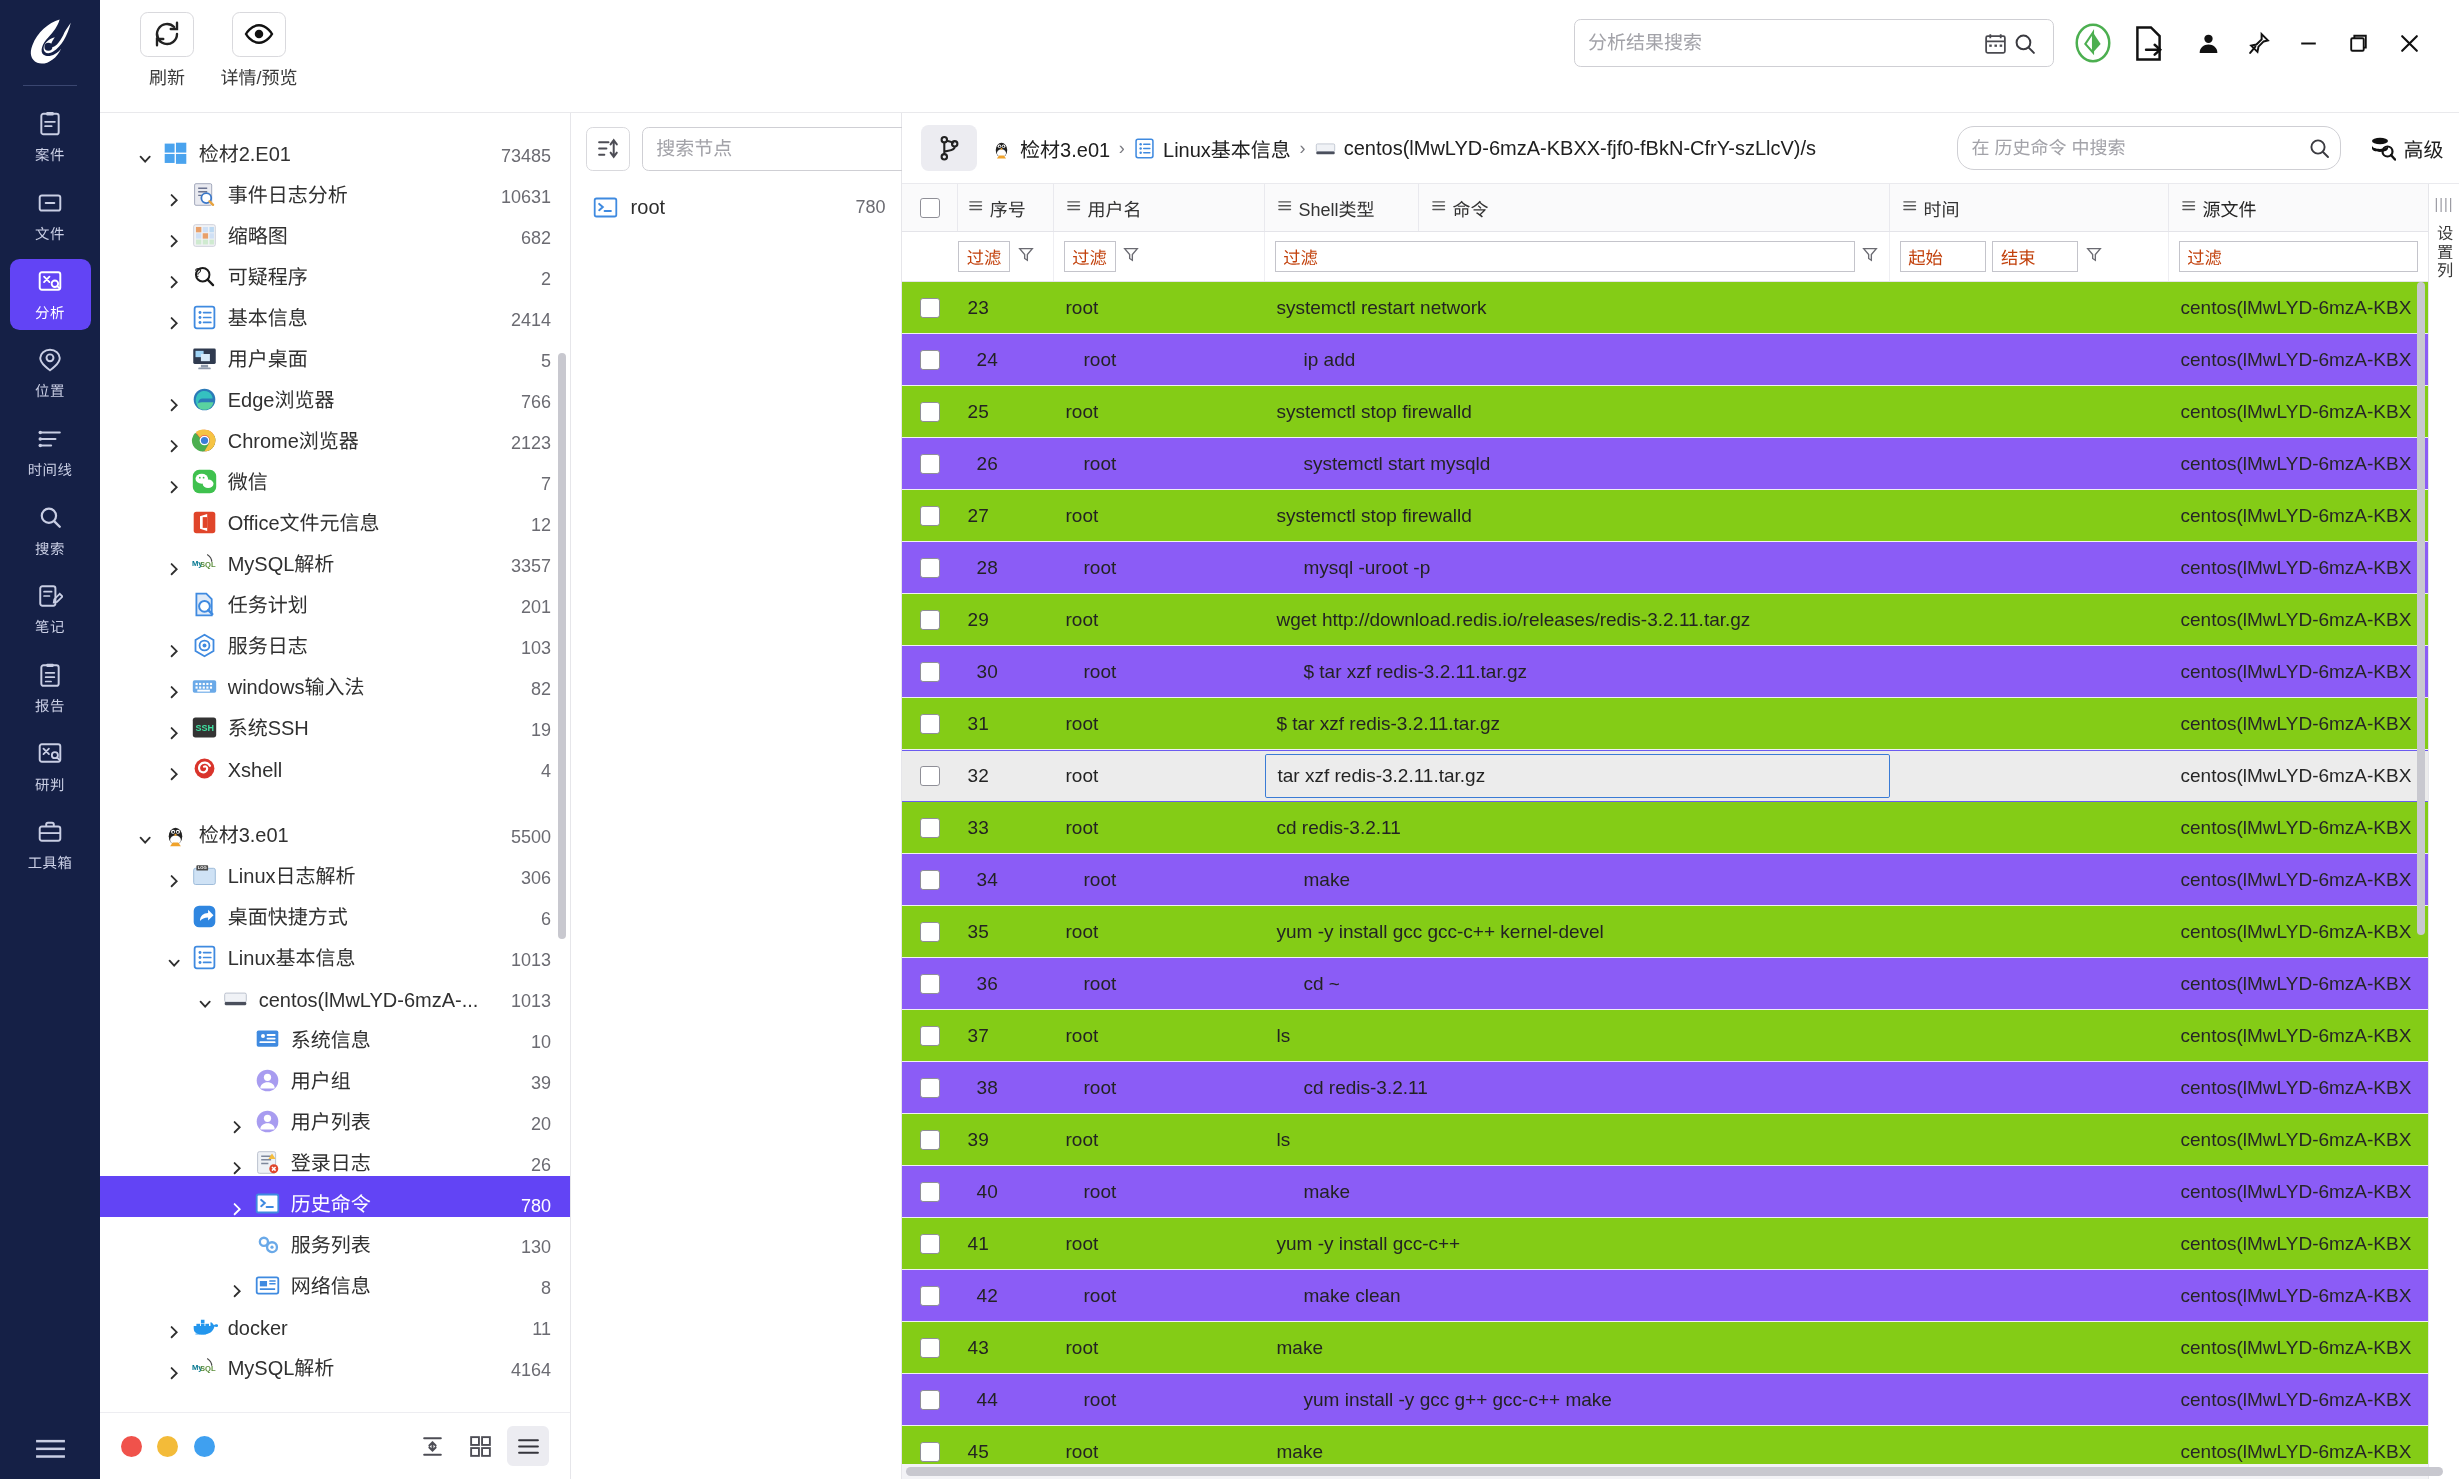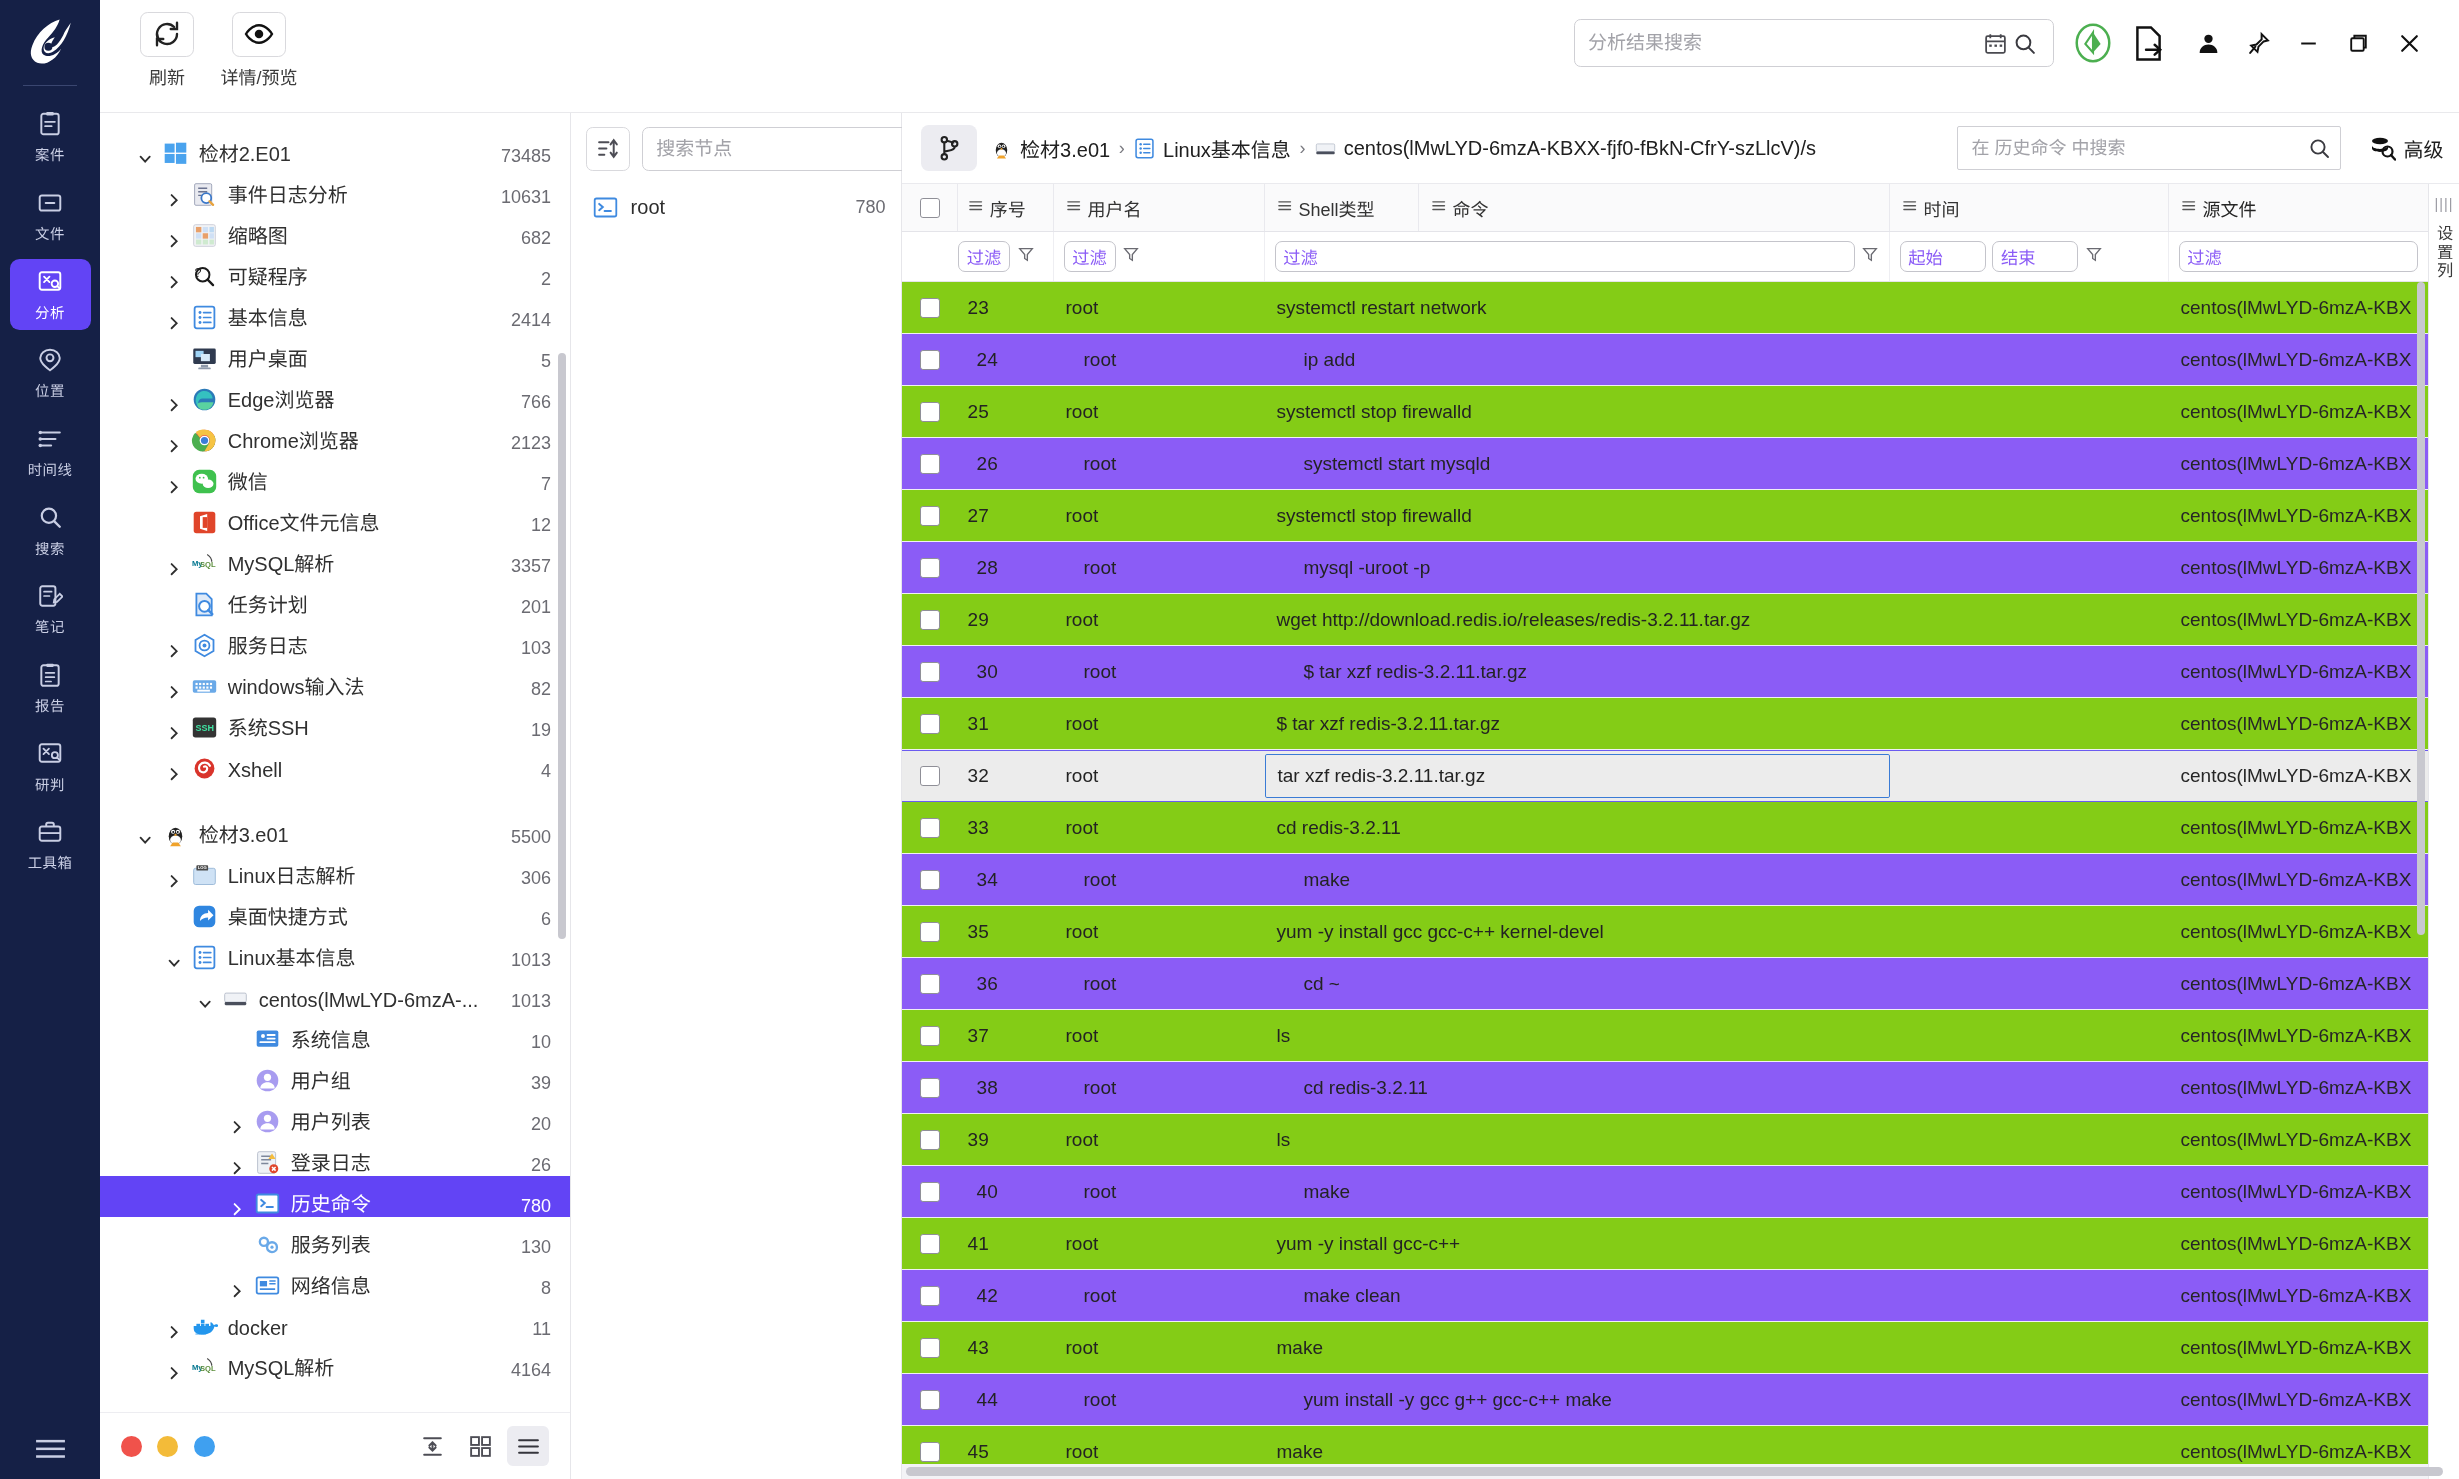--- a/index.html
+++ b/index.html
@@ -163,21 +163,21 @@
   #branch-btn svg { width: 25px; height: 27px; }
   #crumbs {
     flex: 1 1 auto; display: flex; align-items: center; font-size: 20px;
     color: #202020; overflow: hidden; white-space: nowrap; min-width: 0;
   }
   .crumb { display: flex; align-items: center; gap: 6.7px; cursor: pointer; }
   .crumb-sep { margin: 0 8.6px; color: #7a7a80; font-size: 18px; }
   .crumb .cico { display:flex; align-items:center; }
   #hist-search {
     width: 384px; flex: 0 0 384px; height: 44px; border: 1px solid #cfcfd4;
-    border-radius: 2px; display: flex; align-items: center; padding: 0 9.6px 0 13.4px;
+    border-radius: 17px; display: flex; align-items: center; padding: 0 9.6px 0 13.4px;
   }
   #hist-search input {
     flex: 1; border: none; outline: none; font-size: 18px; font-family: inherit; color: #333;
   }
   #hist-search input::placeholder { color: #a2a2a8; }
   #adv-btn {
     display: flex; align-items: center; gap: 7.7px; margin-left: 15.4px; cursor: pointer;
     font-size: 20px; color: #1d1d1d; flex: 0 0 auto;
   }
   #adv-btn svg { width: 26px; height: 26px; }
@@ -194,22 +194,22 @@
   .hcell .gico svg { width: 15.4px; height: 15.4px; }
   .hcell.nb { border-right: none; }
 
   .grid-filter {
     height: 50px; flex: 0 0 50px; background: #fff; border-bottom: 1px solid #e4e4e9;
     display: flex; align-items: center; font-size: 17.3px;
   }
   .fcell { display: flex; align-items: center; gap: 6.7px; padding: 0 9.6px; height: 100%;
            border-right: 1px solid #eeeef2; }
   .fbox {
-    height: 31px; border: 1px solid #c4c4cb; border-radius: 7px; background: #fff;
-    display: flex; align-items: center; padding: 0 7.7px; color: #8b5cf6; font-size: 17.3px;
+    height: 31px; border: 1px solid #c4c4cb; border-radius: 0; background: #fff;
+    display: flex; align-items: center; padding: 0 7.7px; color: #c2410c; font-size: 17.3px;
   }
   .fbox.grow { flex: 1 1 auto; min-width: 0; }
   .funnel svg { width: 18px; height: 18px; }
 
   #rows { flex: 1 1 auto; overflow: hidden; position: relative; }
   .row {
     height: 52px; display: flex; align-items: center; font-size: 19px; color: #232323;
     border-bottom: 1px solid #f0f0f4; background: #84cc16;
   }
   .row.alt { background: #8b5cf6; gap: 9px; }

